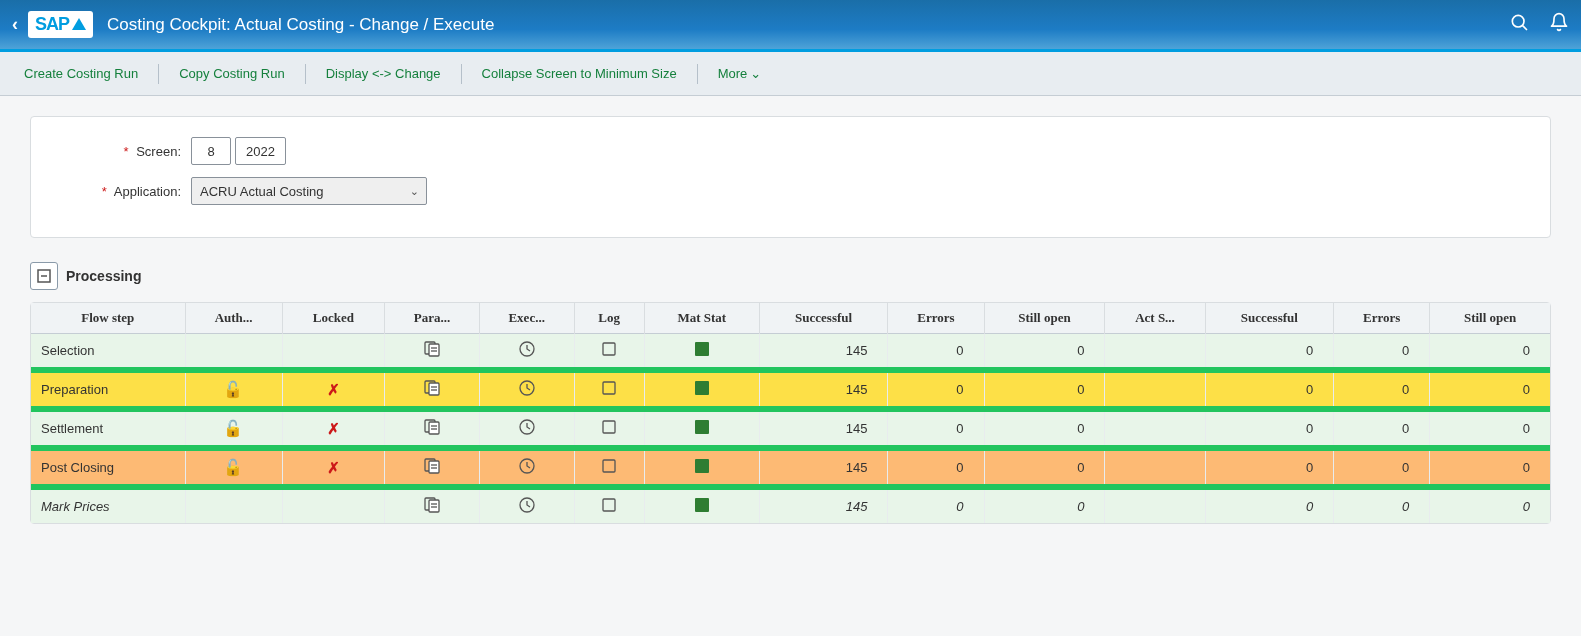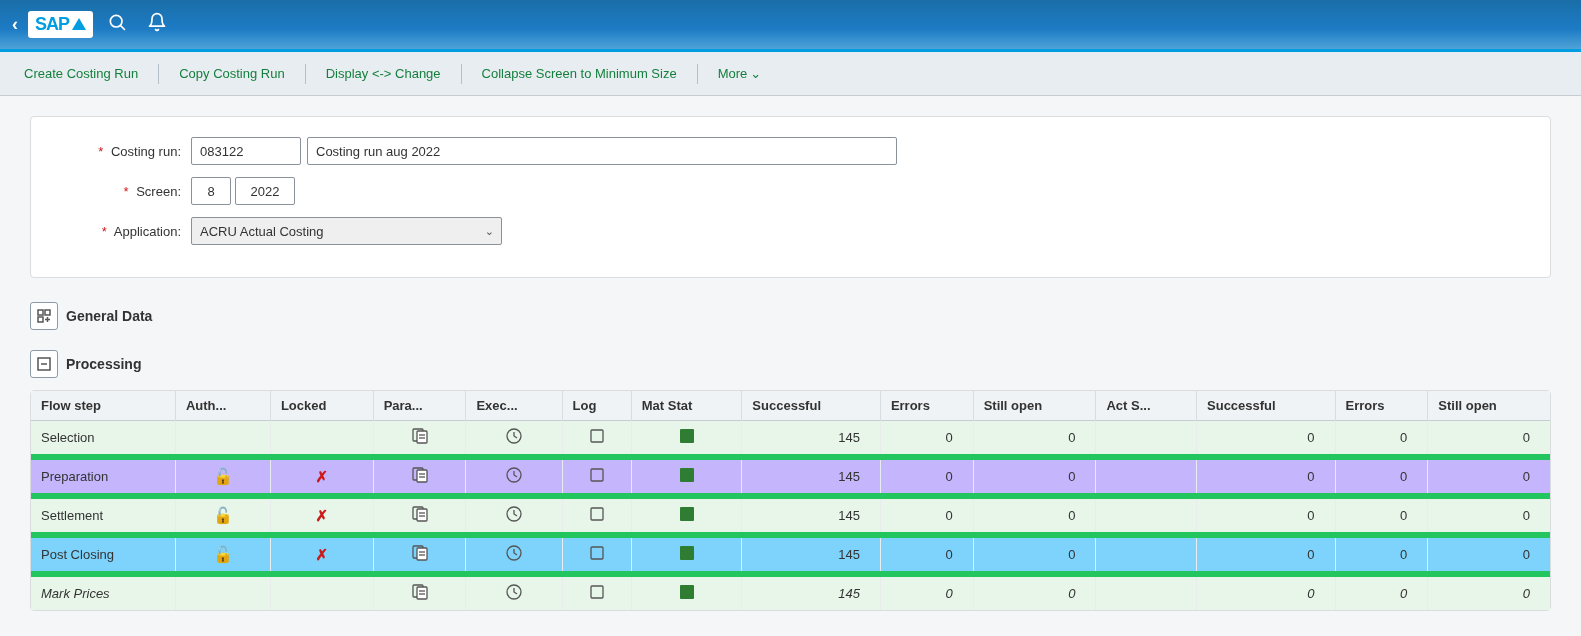--- a/index.html
+++ b/index.html
@@ -135,26 +135,26 @@
     }
     .costing-run-desc {
       width: 590px;
       margin-left: 6px;
     }
     .period-field {
       width: 40px;
       text-align: center;
     }
     .year-field {
-      width: 60px;
+      width: 51px;
       text-align: center;
       margin-left: 4px;
     }
     .application-select {
-      width: 311px;
+      width: 236px;
       appearance: none;
       -webkit-appearance: none;
       padding-right: 40px;
       background-image: none;
     }
     .select-wrapper {
       position: relative;
       display: inline-block;
     }
     .select-chevron {
@@ -204,25 +204,26 @@
       width: 100%;
       border-collapse: collapse;
       font-size: 13px;
     }
     thead tr {
       background: #f0f3f5;
       border-bottom: 1px solid #c5cdd4;
     }
     thead th {
       padding: 7px 10px;
-      text-align: left;
+      text-align: center;
       font-weight: 600;
       color: #333;
       border-right: 1px solid #d9dde0;
       white-space: nowrap;
+      font-family: Liberation Serif, serif;
     }
     thead th:last-child {
       border-right: none;
     }
     tbody tr {
       border-bottom: 6px solid #22c55e;
     }
     tbody tr:last-child {
       border-bottom: none;
       font-style: italic;
@@ -239,20 +240,21 @@
   </style>
 </head>
 <body>
 
 <div class="header">
   <span class="header-back">‹</span>
   <div class="sap-logo">
     <span class="sap-logo-text">SAP</span>
     <div class="sap-logo-diamond"></div>
   </div>
+  <span class="header-title">Costing Cockpit: Actual Costing - Change / Execute</span>
   <div class="header-icons">
     <span class="header-icon">
       <svg width="20" height="20" viewBox="0 0 24 24" fill="none" stroke="white" stroke-width="2" stroke-linecap="round" stroke-linejoin="round">
         <circle cx="11" cy="11" r="7"></circle>
           <line x1="21" y1="21" x2="16.65" y2="16.65"></line>
       </svg>
     </span>
     <span class="header-icon">
       <svg width="20" height="20" viewBox="0 0 24 24" fill="none" stroke="white" stroke-width="2" stroke-linecap="round" stroke-linejoin="round">
         <path d="M18 8A6 6 0 0 0 6 8c0 7-3 9-3 9h18s-3-2-3-9"></path>
@@ -274,28 +276,20 @@
   <button class="toolbar-btn toolbar-more">
     <span>More</span>
     <span>⌄</span>
   </button>
 </div>
 
 <div class="main-content">
 
   <div class="form-section">
 
-    <div class="form-row">
-      <div class="form-label">
-        <span class="required-star">*</span>
-        <span>Costing run:</span>
-      </div>
-      <input class="form-input costing-run-id" type="text" value="083122" style="">
-      <input class="form-input costing-run-desc" type="text" value="Costing run aug 2022" style="">
-    </div>
 
     <div class="form-row">
       <div class="form-label">
         <span class="required-star">*</span>
         <span>Screen:</span>
       </div>
       <input class="form-input period-field" type="text" value="8" style="">
       <input class="form-input year-field" type="text" value="2022" style="">
     </div>
 
@@ -304,32 +298,20 @@
         <span class="required-star">*</span>
         <span>Application:</span>
       </div>
       <div class="select-wrapper">
         <select class="form-input application-select"><option>ACRU Actual Costing</option></select>
         <span class="select-chevron">⌄</span>
       </div>
     </div>
   </div>
 
-  <div class="section-header">
-    <div class="section-icon">
-      <svg width="16" height="16" viewBox="0 0 16 16" fill="none" stroke="#555" stroke-width="1.5">
-        <rect x="2" y="2" width="5" height="5"></rect>
-          <rect x="9" y="2" width="5" height="5"></rect>
-          <rect x="2" y="9" width="5" height="5"></rect>
-        <line x1="9" y1="11.5" x2="14" y2="11.5"></line>
-          <line x1="11.5" y1="9" x2="11.5" y2="14"></line>
-      </svg>
-    </div>
-    <span class="section-title">General Data</span>
-  </div>
 
   <div class="section-header">
     <div class="section-icon">
       <svg width="16" height="16" viewBox="0 0 16 16" fill="none" stroke="#555" stroke-width="1.5">
         <rect x="2" y="2" width="12" height="12"></rect>
         <line x1="5" y1="8" x2="11" y2="8"></line>
       </svg>
     </div>
     <span class="section-title">Processing</span>
   </div>
@@ -380,21 +362,21 @@
   </span></td>
             <td style="text-align: center;"><span style="display:inline-block;width:14px;height:14px;background:#2e7d32;border-radius:1px;"></span></td>
             <td style="text-align: right; padding-right: 20px;">145</td>
             <td style="text-align: right; padding-right: 20px;">0</td>
             <td style="text-align: right; padding-right: 20px;">0</td>
             <td></td>
             <td style="text-align: right; padding-right: 20px;">0</td>
             <td style="text-align: right; padding-right: 20px;">0</td>
             <td style="text-align: right; padding-right: 20px;">0</td>
           </tr>
-          <tr style="background: #c4b5fd;">
+          <tr style="background: #fde047;">
             <td>Preparation</td>
             <td style="text-align: center;"><span style="font-size:16px;">🔓</span></td>
             <td style="text-align: center;"><span style="color:#cc1919;font-weight:bold;font-size:15px;">✗</span></td>
             <td style="text-align: center;"><span style="font-size:15px;color:#555;">
     <svg width="18" height="18" viewBox="0 0 18 18" fill="none" stroke="#555" stroke-width="1.3">
       <rect x="2" y="2" width="10" height="12" rx="1"></rect>
       <rect x="6" y="4" width="10" height="12" rx="1" fill="white" stroke="#555"></rect>
       <line x1="8" y1="8" x2="14" y2="8"></line>
                   <line x1="8" y1="11" x2="14" y2="11"></line>
     </svg>
@@ -444,21 +426,21 @@
   </span></td>
             <td style="text-align: center;"><span style="display:inline-block;width:14px;height:14px;background:#2e7d32;border-radius:1px;"></span></td>
             <td style="text-align: right; padding-right: 20px;">145</td>
             <td style="text-align: right; padding-right: 20px;">0</td>
             <td style="text-align: right; padding-right: 20px;">0</td>
             <td></td>
             <td style="text-align: right; padding-right: 20px;">0</td>
             <td style="text-align: right; padding-right: 20px;">0</td>
             <td style="text-align: right; padding-right: 20px;">0</td>
           </tr>
-          <tr style="background: #7dd3fc;">
+          <tr style="background: #fdba74;">
             <td>Post Closing</td>
             <td style="text-align: center;"><span style="font-size:16px;">🔓</span></td>
             <td style="text-align: center;"><span style="color:#cc1919;font-weight:bold;font-size:15px;">✗</span></td>
             <td style="text-align: center;"><span style="font-size:15px;color:#555;">
     <svg width="18" height="18" viewBox="0 0 18 18" fill="none" stroke="#555" stroke-width="1.3">
       <rect x="2" y="2" width="10" height="12" rx="1"></rect>
       <rect x="6" y="4" width="10" height="12" rx="1" fill="white" stroke="#555"></rect>
       <line x1="8" y1="8" x2="14" y2="8"></line>
                   <line x1="8" y1="11" x2="14" y2="11"></line>
     </svg>

